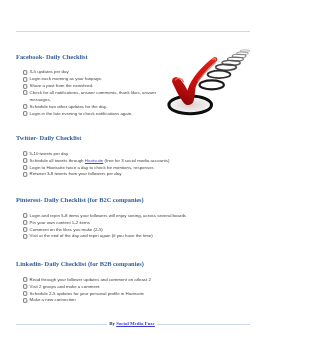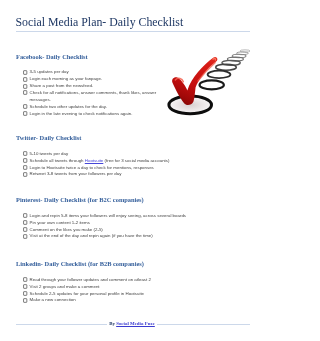--- a/index.html
+++ b/index.html
@@ -27,21 +27,20 @@
                color:#1F3864;}
   #footer-text .lnk{color:#3a3ad0;text-decoration:underline;}
 
   
   #check-art{position:absolute;left:163px;top:42px;width:104px;height:80px;}
 </style>
 </head>
 <body>
 
 <div class="page">
-  <div id="doc-title">Social Media Plan- Daily Checklist</div>
   <div id="title-rule"></div>
 
   <div class="section narrow" style="top:53.7px">
     <div class="sec-head">Facebook- Daily Checklist</div>
     <ul class="items" style="margin-top:9.2px">
       <li><span class="cb">
             <svg width="4.4" height="5" viewBox="0 0 11 12">
               <rect x="1.4" y="1.4" width="8.2" height="9.2" rx="1" fill="none" stroke="#555" stroke-width="1.9"></rect>
             </svg>
           </span><span>3-5 updates per day</span></li>

